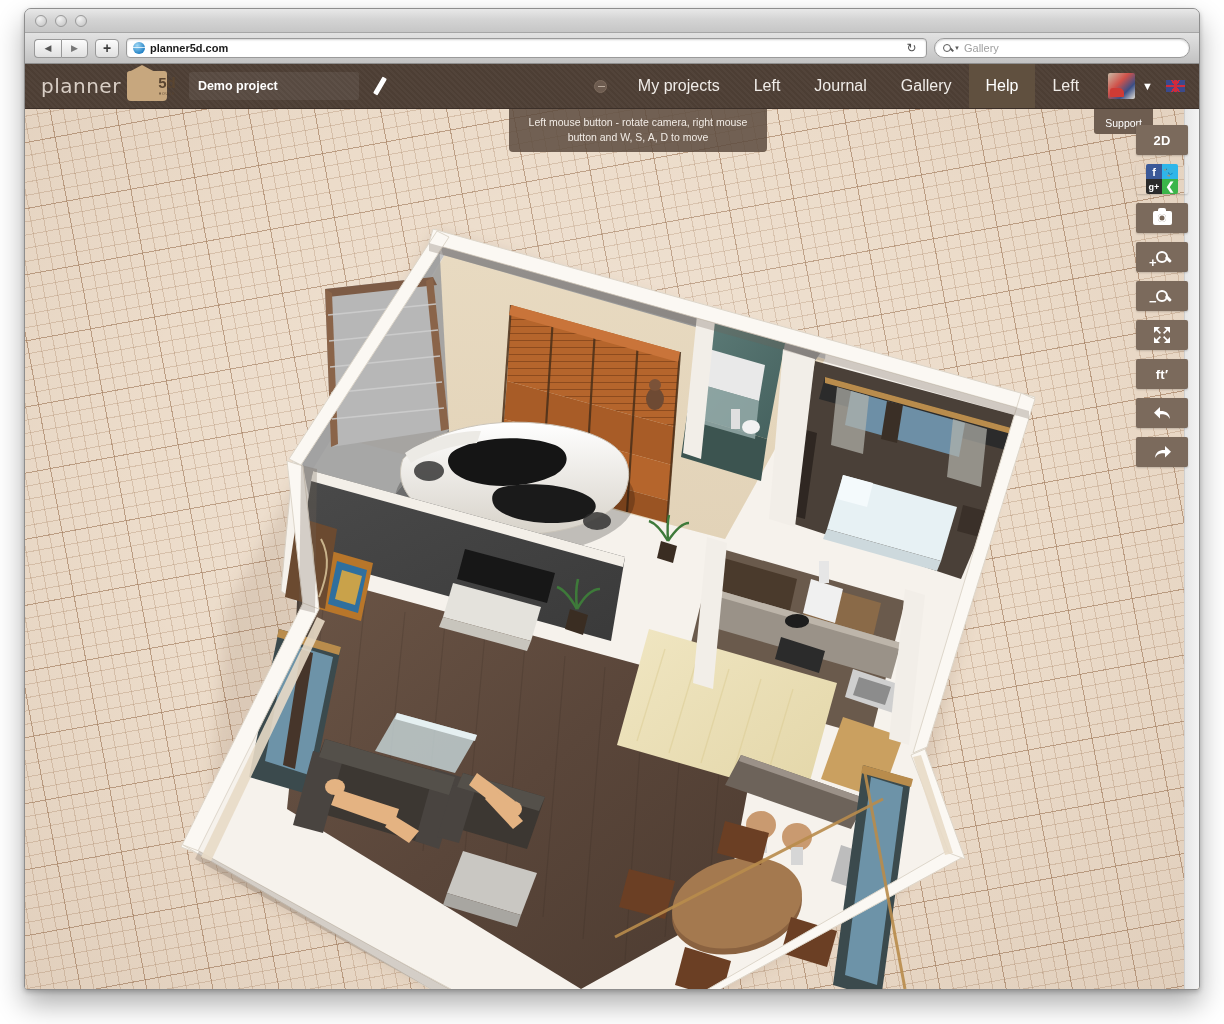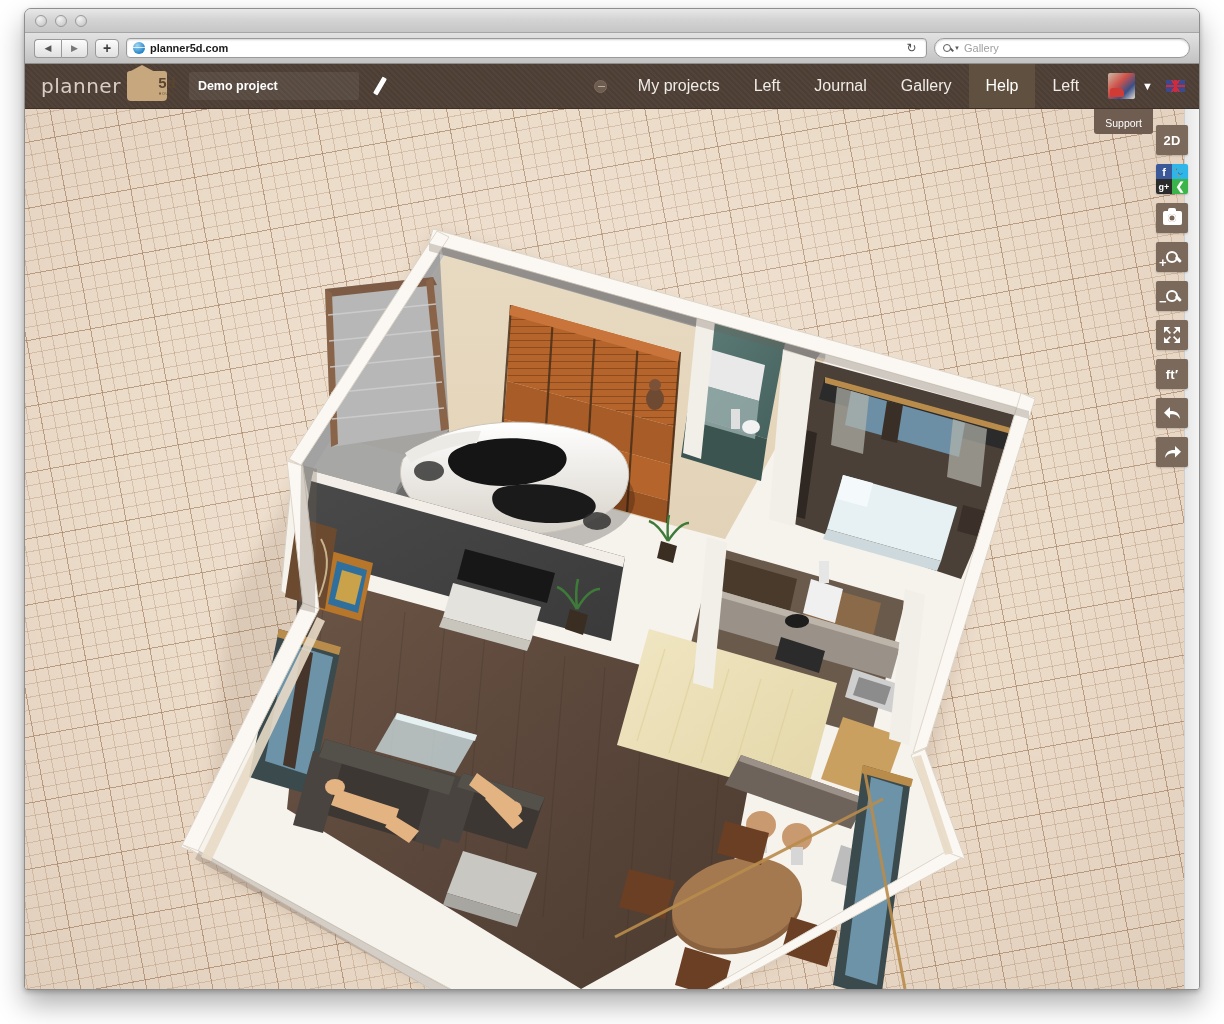--- a/index.html
+++ b/index.html
@@ -239,21 +239,21 @@
     padding: 8px 11px 5px; border-radius: 0 0 3px 3px;
     z-index: 30;
   }
 
   
   #right-toolbar {
     position: absolute; right: 11px; top: 16px;
     display: flex; flex-direction: column; gap: 9px; z-index: 30;
   }
   .tbtn {
-    width: 32px; height: 30px; border-radius: 2px;
+    width: 52px; height: 30px; border-radius: 2px;
     background: #7b6a5c;
     display: flex; align-items: center; justify-content: center;
     color: #ffffff;
     box-shadow: 0 1px 2px rgba(0,0,0,.18);
   }
   .tbtn.label { font-size: 13px; font-weight: bold; letter-spacing: .3px; }
   .tbtn.social { background: transparent; padding: 0; }
   .social-grid {
     width: 32px; height: 30px; display: grid;
     grid-template-columns: 1fr 1fr; grid-template-rows: 1fr 1fr;
@@ -672,20 +672,21 @@
             <polygon points="920,746 888,648 896,646 928,744" fill="#e8dac6"></polygon>
           </g>
 
           <g stroke="#b98c4c" stroke-width="3" opacity=".9">
             <line x1="590" y1="828" x2="858" y2="690"></line>
             <line x1="840" y1="664" x2="880" y2="880"></line>
           </g>
         </svg>
       </div>
 
+      <div id="hint">Left mouse button - rotate camera, right mouse button and W, S, A, D to move</div>
 
       <div id="support-tab">Support</div>
 
       <div id="right-toolbar">
 
         <div class="tbtn label">2D</div>
 
         <div class="tbtn social">
           <div class="social-grid">
             <div class="sq fb">f</div>

